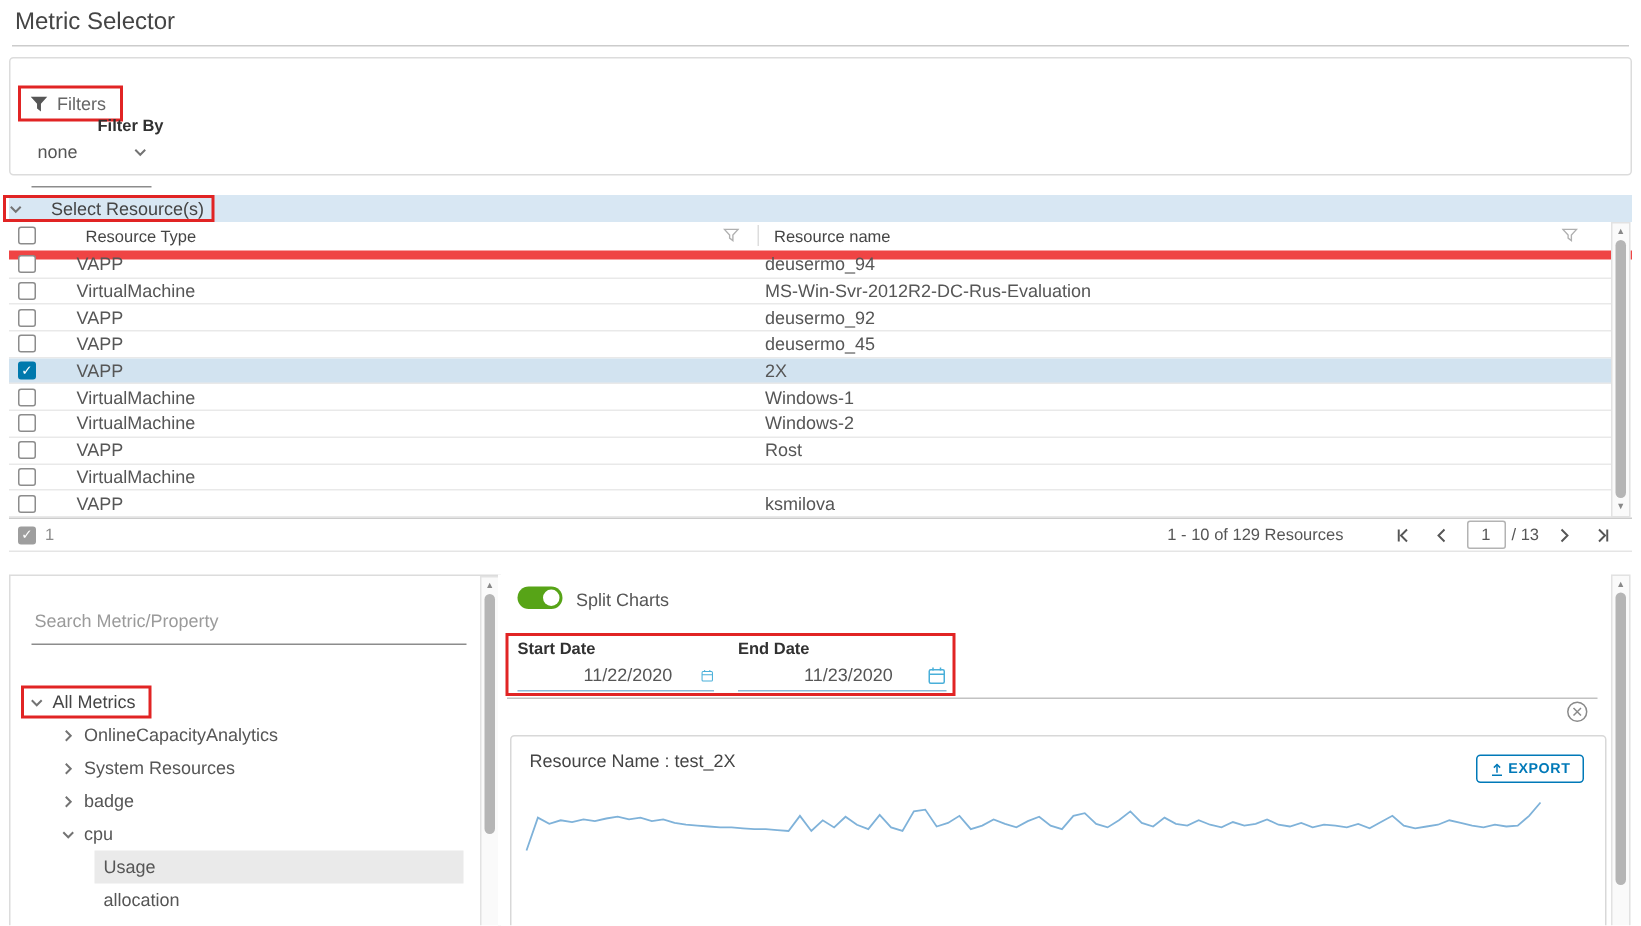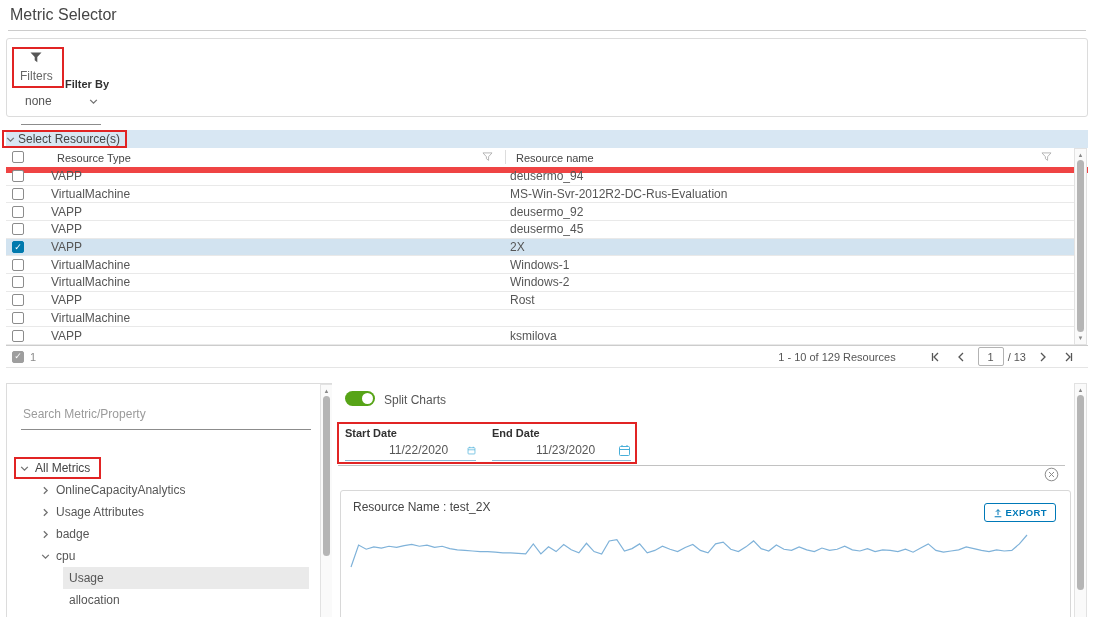--- a/index.html
+++ b/index.html
@@ -4,27 +4,27 @@
 <style>
   html,body{margin:0;padding:0;background:#fff;}
   #page{position:relative;width:1094px;height:617px;background:#fff;overflow:hidden;
         font-family:"Liberation Sans",sans-serif;font-size:12px;color:#565656;}
   svg{display:block}
   
   .page-title{position:absolute;left:10px;top:6px;font-size:16px;color:#454545;}
   .title-rule{position:absolute;left:8px;right:8px;top:30px;border-top:1px solid #ccc;}
   .filters-panel{position:absolute;left:6px;right:6px;top:38px;height:77px;border:1px solid #dcdcdc;border-radius:3px;background:#fff;}
   .annotate{border:2px solid #e12424;}
-  .filters-head{position:absolute;left:5px;top:8px;display:inline-flex;align-items:center;gap:6px;padding:3px 9px 3px 6px;color:#666;flex-direction:column;}
+  .filters-head{position:absolute;left:5px;top:18px;display:inline-flex;align-items:center;gap:6px;padding:3px 9px 3px 6px;color:#666;}
   .filterby-label{position:absolute;left:14px;top:39px;font-size:11px;font-weight:bold;color:#313131;padding-left:44px;}
   .filterby-select{position:absolute;left:14px;top:54px;width:74px;display:flex;align-items:center;justify-content:space-between;
                    border-bottom:1px solid #8c8c8c;padding:1px 2px 16px 4px;cursor:pointer;}
   
   .resband{position:absolute;left:6px;right:6px;top:130px;height:18px;background:#d8e7f3;display:flex;align-items:center;}
-  .resband-label{display:inline-flex;align-items:center;gap:2px;height:18px;box-sizing:border-box;padding:0 5px 0 1px;margin-left:-4px;color:#454545;justify-content:flex-end;}
+  .resband-label{display:inline-flex;align-items:center;gap:18px;height:18px;box-sizing:border-box;padding:0 5px 0 1px;margin-left:-4px;color:#454545;justify-content:flex-end;}
   .rtable{position:absolute;left:6px;right:6px;top:148px;height:220px;background:#fff;}
   .thead{position:relative;height:19px;border-bottom:6px solid #ef4444;font-size:11px;font-weight:normal;color:#454545;}
   .h-cb{position:absolute;left:6px;top:3px;}
   .h-type{position:absolute;left:51px;top:4px;}
   .h-type-filter{position:absolute;left:476px;top:4px;}
   .h-sep{position:absolute;left:499px;top:2px;height:14px;border-left:1px solid #ddd;}
   .h-name{position:absolute;left:510px;top:4px;}
   .h-name-filter{position:absolute;right:36px;top:4px;}
   .tbody{position:absolute;left:0;right:14px;top:20px;}
   .trow{display:flex;align-items:center;height:17.7px;border-bottom:1px solid #e9e9e9;box-sizing:border-box;cursor:pointer;}
@@ -263,21 +263,21 @@
               <polyline points="3.5,2 6.5,5 3.5,8"></polyline>
             </svg>
             <span>OnlineCapacityAnalytics</span>
           </span>
         </div>
         <div class="tree-row lvl1">
           <span class="tree-inner">
             <svg class="chev" viewBox="0 0 10 10">
               <polyline points="3.5,2 6.5,5 3.5,8"></polyline>
             </svg>
-            <span>Usage Attributes</span>
+            <span>System Resources</span>
           </span>
         </div>
         <div class="tree-row lvl1">
           <span class="tree-inner">
             <svg class="chev" viewBox="0 0 10 10">
               <polyline points="3.5,2 6.5,5 3.5,8"></polyline>
             </svg>
             <span>badge</span>
           </span>
         </div>

